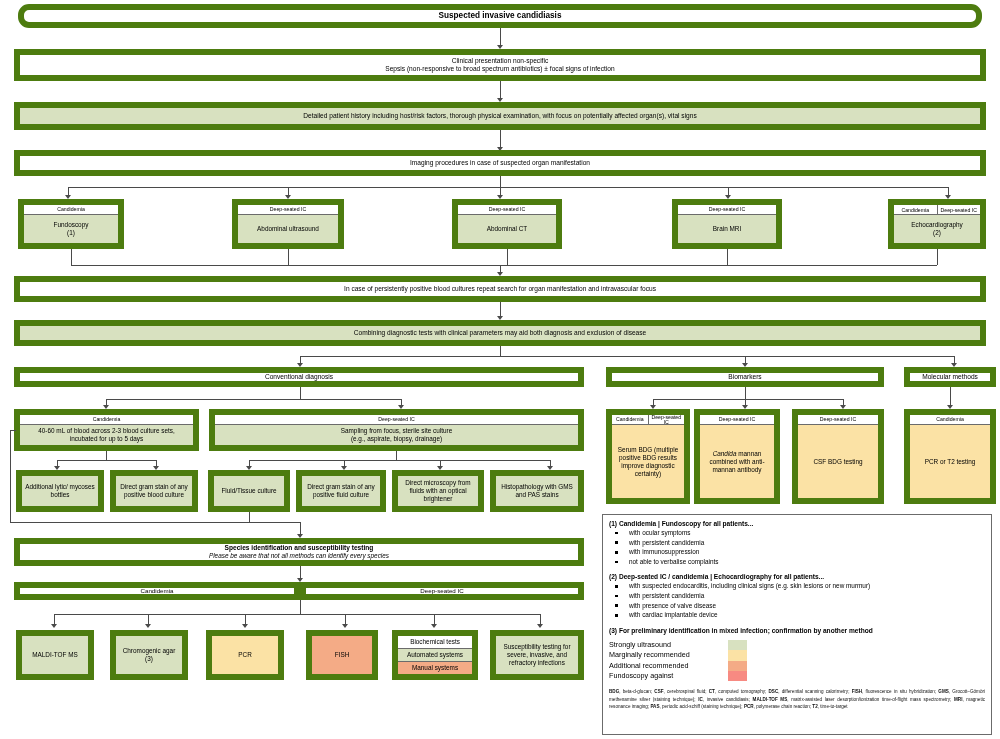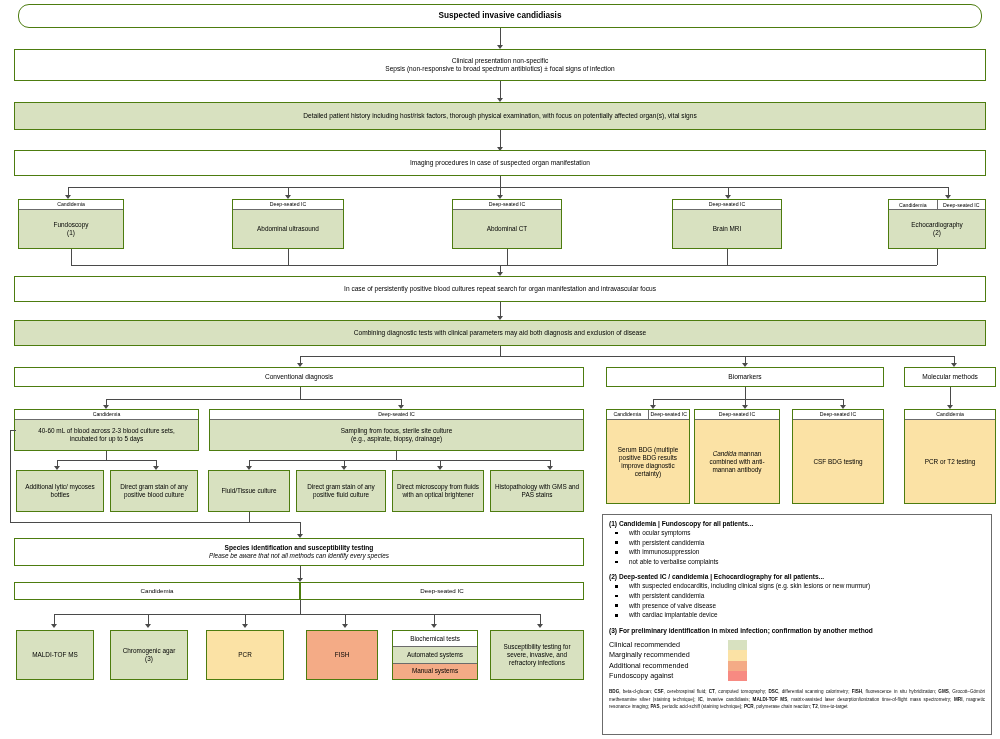--- a/index.html
+++ b/index.html
@@ -12,21 +12,21 @@
     position:relative;
     width:1000px;
     height:739px;
     overflow:hidden;
     background:#fff;
   }
   
   .node{
     position:absolute;
     box-sizing:border-box;
-    border:1px solid #4d7c0f;
+    border:6px solid #4d7c0f;
     background:#ffffff;
     display:flex;
     flex-direction:column;
     align-items:stretch;
     justify-content:center;
   }
   .node .body{
     flex:1;
     display:flex;
     flex-direction:column;
@@ -444,21 +444,21 @@
       <li>with presence of valve disease</li>
       <li>with cardiac implantable device</li>
     </ul>
 
     <div class="fn-gap"></div>
 
     <div class="fn-head">(3) For preliminary identification in mixed infection; confirmation by another method</div>
 
     <div class="rec-wrap">
       <div class="rec-labels">
-        <div>Clinical recommended</div>
+        <div>Strongly ultrasound</div>
         <div>Marginally recommended</div>
         <div>Additional recommended</div>
         <div>Fundoscopy against</div>
       </div>
       <div class="rec-swatches">
         <div class="green"></div>
         <div class="yellow"></div>
         <div class="orange"></div>
         <div class="red"></div>
       </div>

